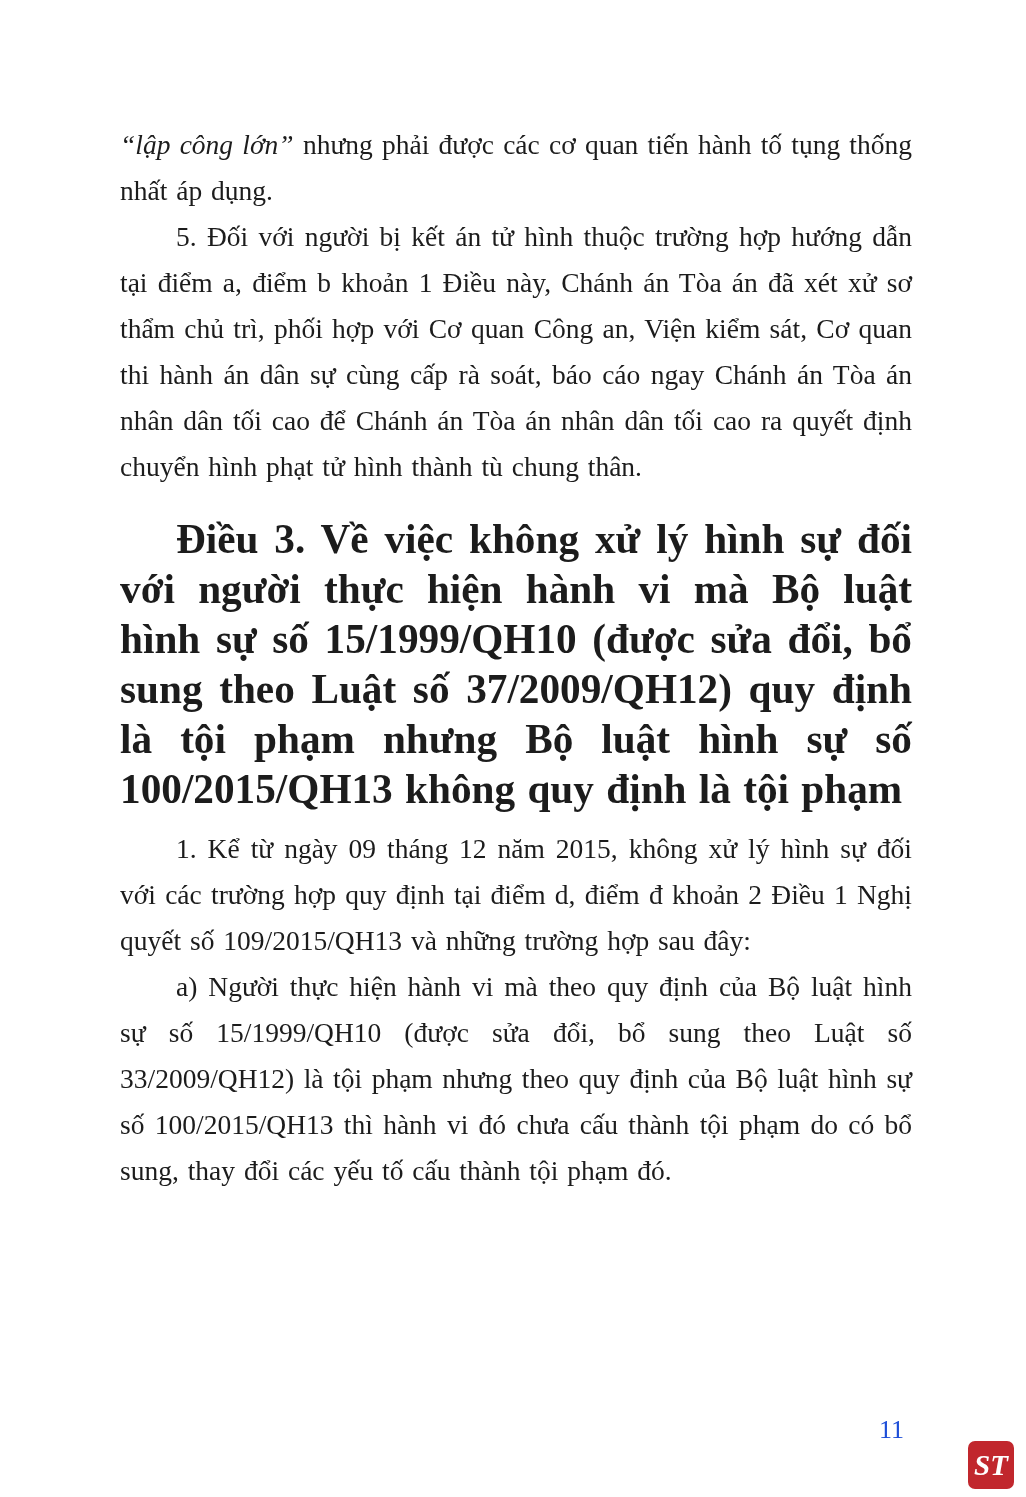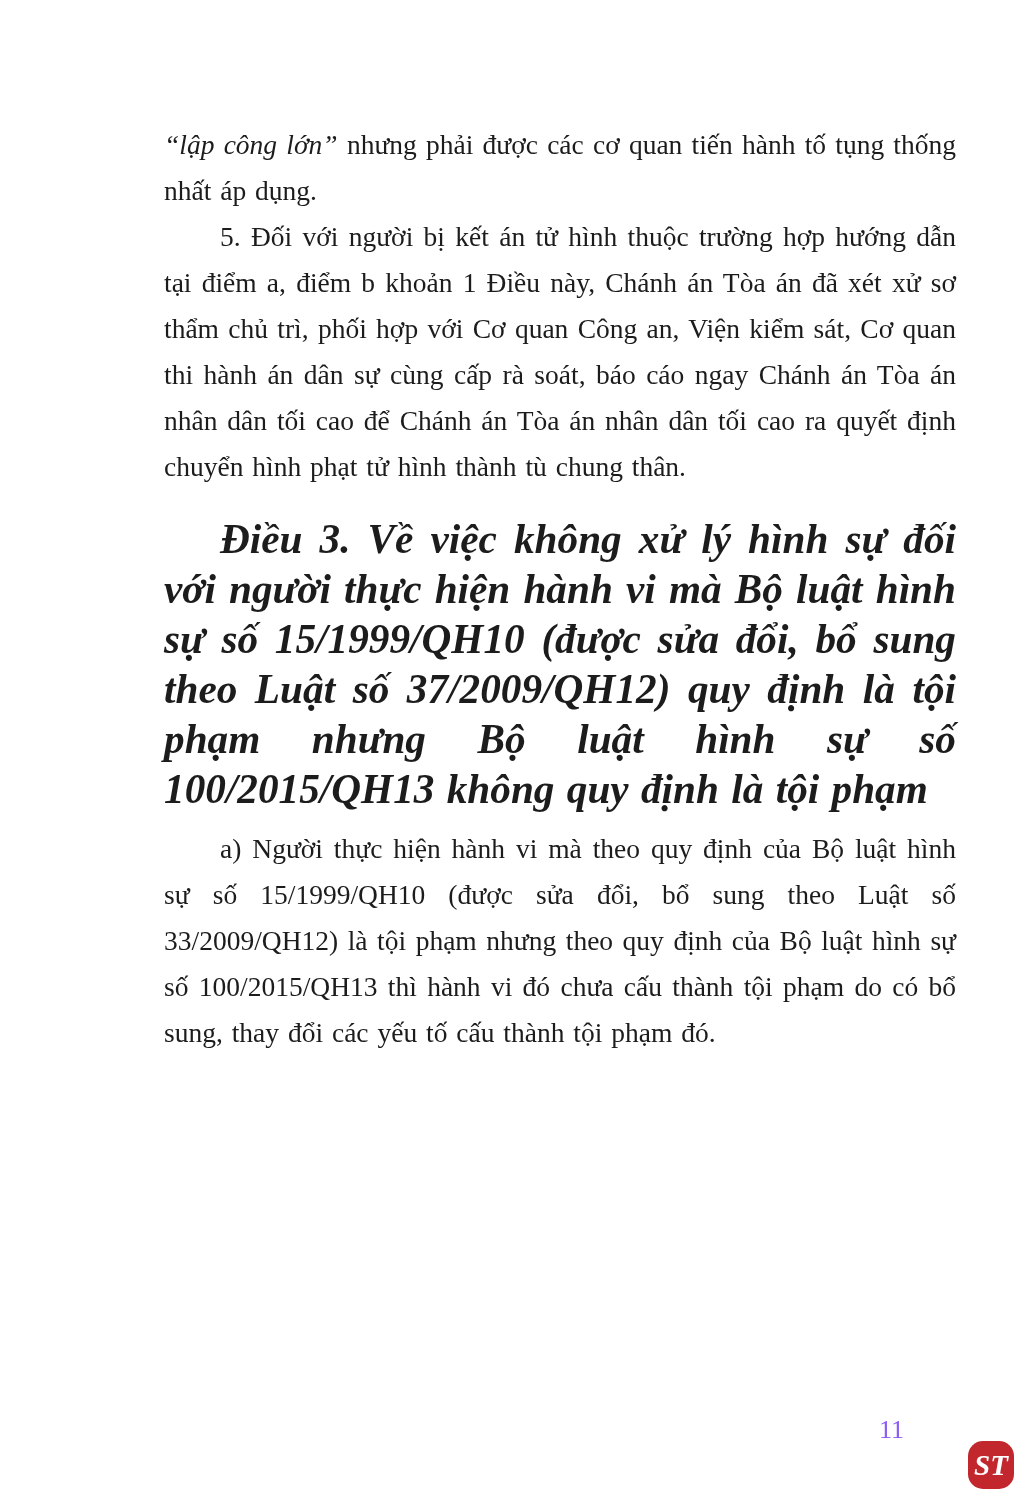--- a/index.html
+++ b/index.html
@@ -19,53 +19,51 @@
   }
   .text-block {
     position: absolute;
     left: 120px;
     top: 122px;
     width: 792px;
     font-size: 27.5px;
     line-height: 46px;
     text-align: justify;
     word-spacing: 2px;
-    margin-left: 44px;
   }
   .text-block p {
     margin: 0;
   }
   .indent {
     text-indent: 56px;
   }
   .italic {
     font-style: italic;
   }
   .heading {
     font-weight: bold;
     text-indent: 56px;
     margin: 24px 0 12px 0;
     line-height: 50px;
-    font-style: italic;
   }
   .page-number {
     position: absolute;
     right: 122px;
     bottom: 52px;
     font-size: 26px;
-    color: #8b5cf6;
+    color: #1d4ed8;
   }
   .logo {
     position: absolute;
     right: 12px;
     bottom: 8px;
     width: 46px;
     height: 48px;
     background: #c1272d;
-    border-radius: 15px;
+    border-radius: 7px;
     color: #ffffff;
     font-family: "Liberation Serif", "DejaVu Serif", serif;
     font-style: italic;
     font-weight: bold;
     font-size: 29px;
     display: flex;
     align-items: center;
     justify-content: center;
   }
 </style>
@@ -75,20 +73,21 @@
 <div class="page">
 
   <div class="text-block">
 
     <p><span class="italic">“lập công lớn”</span><span> nhưng phải được các cơ quan tiến hành tố tụng thống nhất áp dụng.</span></p>
 
     <p class="indent">5. Đối với người bị kết án tử hình thuộc trường hợp hướng dẫn tại điểm a, điểm b khoản 1 Điều này, Chánh án Tòa án đã xét xử sơ thẩm chủ trì, phối hợp với Cơ quan Công an, Viện kiểm sát, Cơ quan thi hành án dân sự cùng cấp rà soát, báo cáo ngay Chánh án Tòa án nhân dân tối cao để Chánh án Tòa án nhân dân tối cao ra quyết định chuyển hình phạt tử hình thành tù chung thân.</p>
 
     <h2 class="heading">Điều 3. Về việc không xử lý hình sự đối với người thực hiện hành vi mà Bộ luật hình sự số 15/1999/QH10 (được sửa đổi, bổ sung theo Luật số 37/2009/QH12) quy định là tội phạm nhưng Bộ luật hình sự số 100/2015/QH13 không quy định là tội phạm</h2>
 
+    <p class="indent">1. Kể từ ngày 09 tháng 12 năm 2015, không xử lý hình sự đối với các trường hợp quy định tại điểm d, điểm đ khoản 2 Điều 1 Nghị quyết số 109/2015/QH13 và những trường hợp sau đây:</p>
 
     <p class="indent">a) Người thực hiện hành vi mà theo quy định của Bộ luật hình sự số 15/1999/QH10 (được sửa đổi, bổ sung theo Luật số 33/2009/QH12) là tội phạm nhưng theo quy định của Bộ luật hình sự số 100/2015/QH13 thì hành vi đó chưa cấu thành tội phạm do có bổ sung, thay đổi các yếu tố cấu thành tội phạm đó.</p>
 
 
   </div>
 
   <span class="page-number">11</span>
 
   <div class="logo">
     <span>ST</span>

